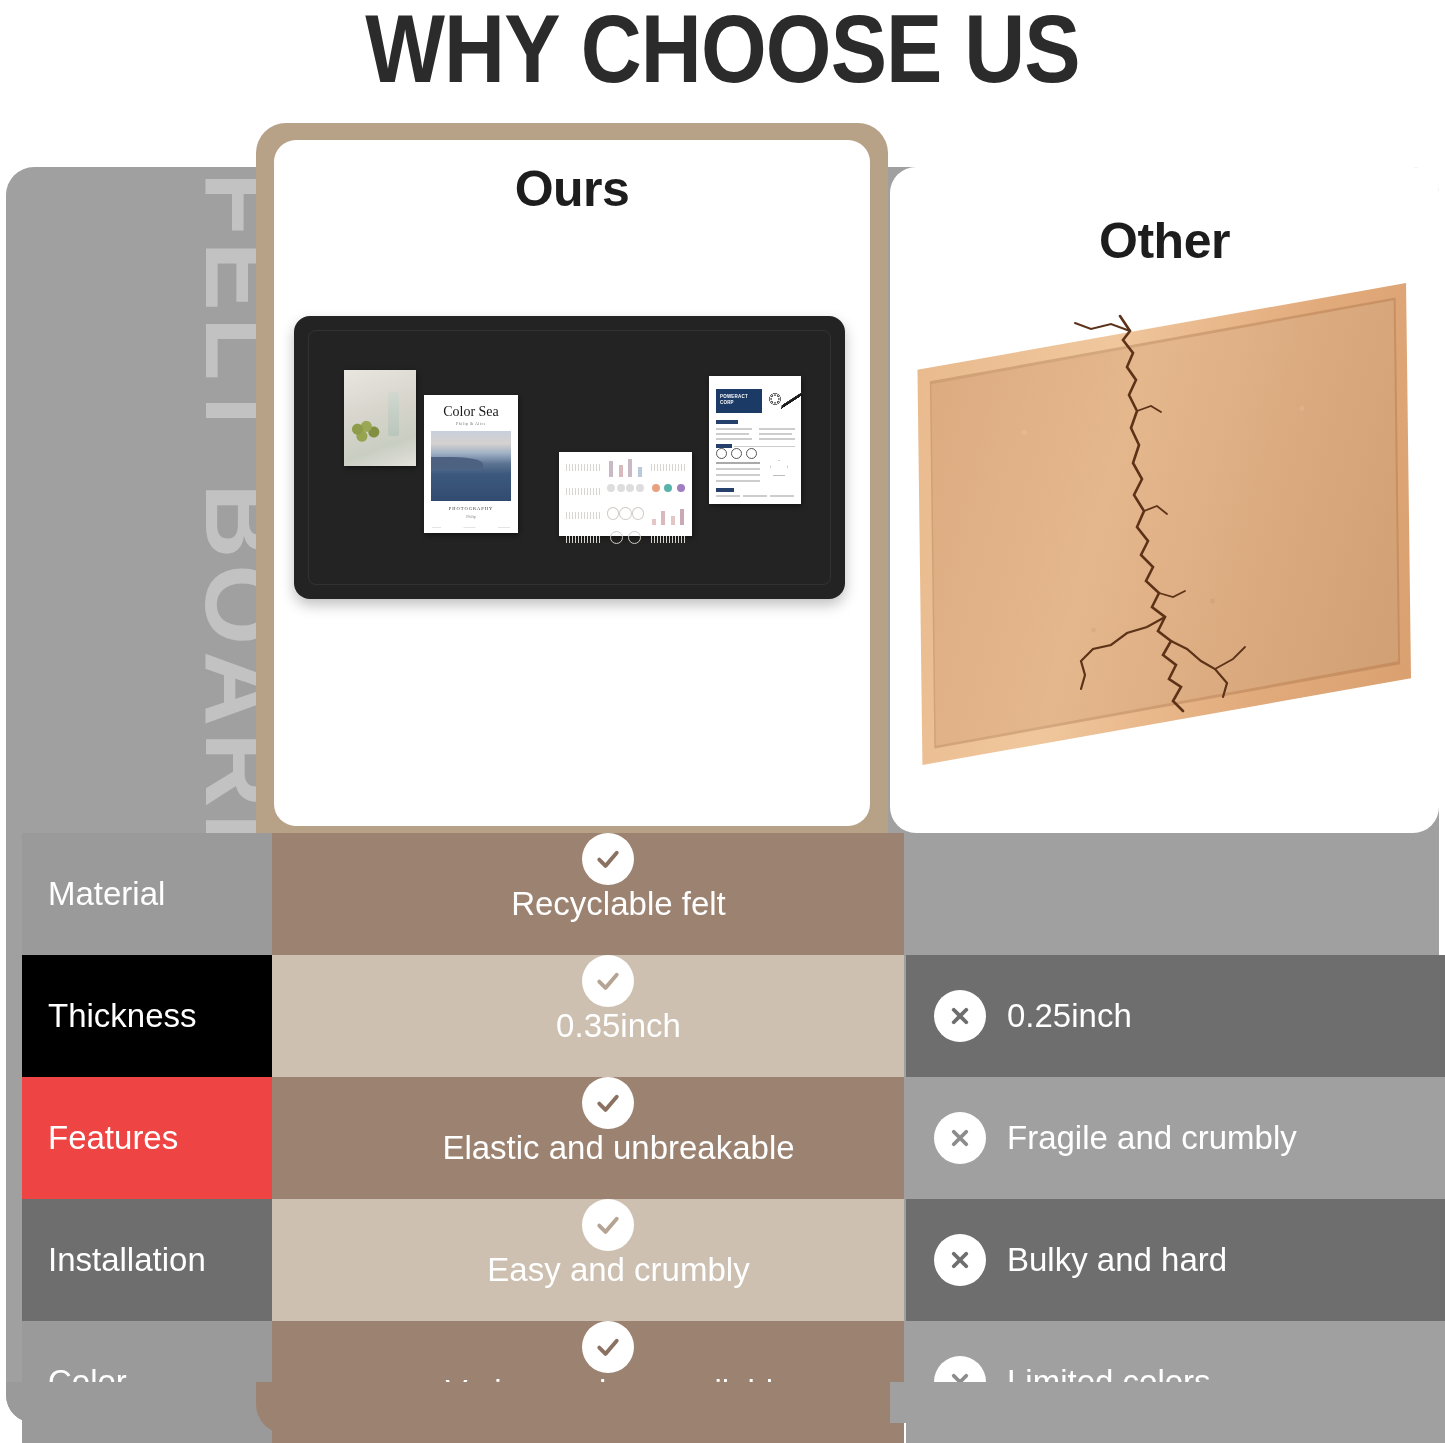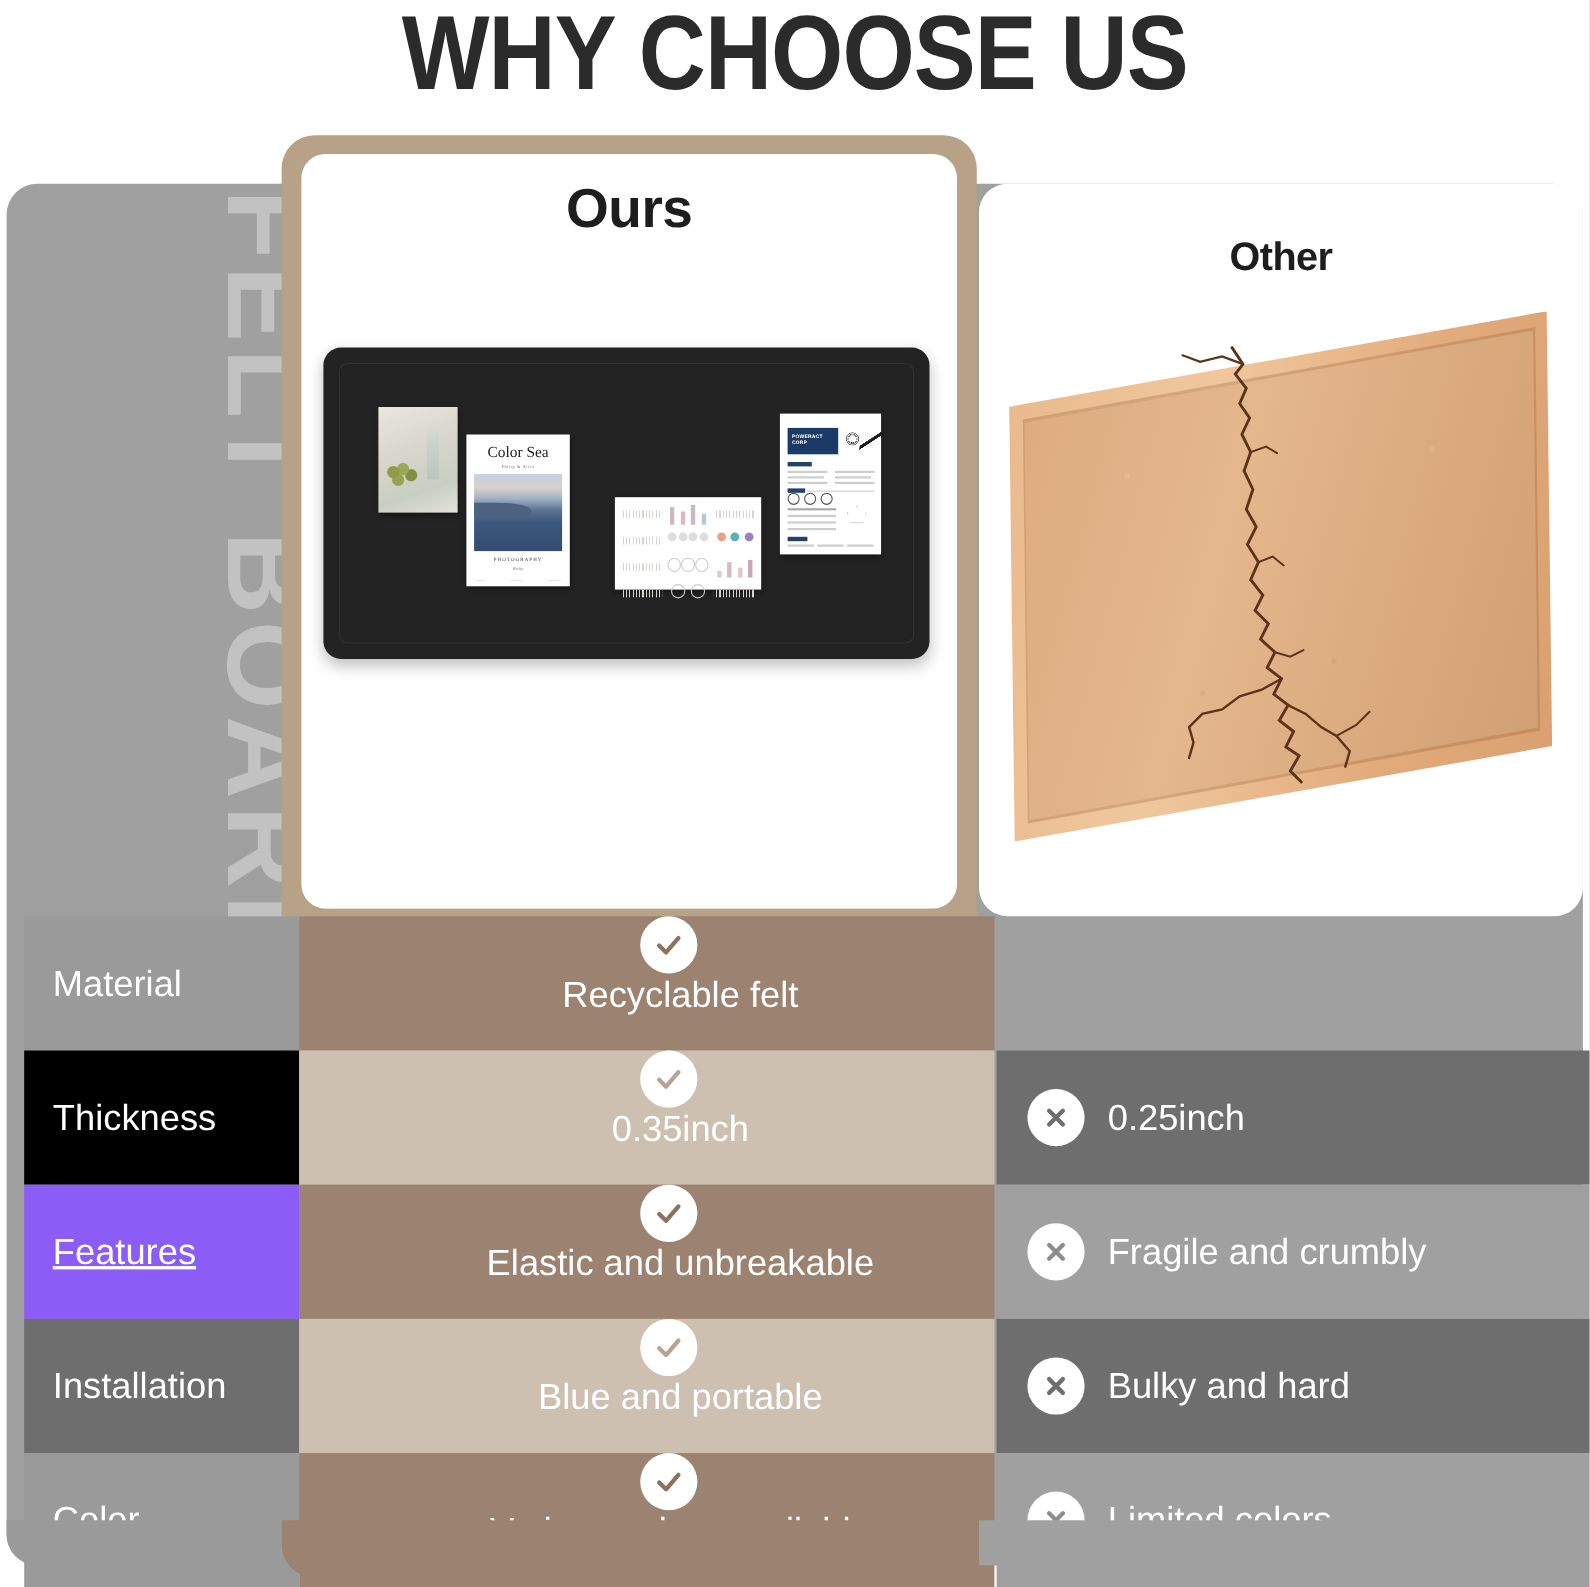--- a/index.html
+++ b/index.html
@@ -41,21 +41,21 @@
   #ours-card-white{
     position:absolute;left:274px;top:140px;width:596px;height:686px;
     background:#ffffff;border-radius:22px;
   }
   #ours-header{
     position:absolute;left:274px;top:160px;width:596px;text-align:center;
     font-size:50px;font-weight:bold;color:#1d1d1d;letter-spacing:-0.5px;
   }
   #other-header{
     position:absolute;left:890px;top:212px;width:549px;text-align:center;
-    font-size:36px;font-weight:bold;color:#1d1d1d;letter-spacing:-0.5px;
+    font-size:50px;font-weight:bold;color:#1d1d1d;letter-spacing:-0.5px;
   }
 
   
   #felt-board{
     position:absolute;left:294px;top:316px;width:551px;height:283px;
     background:#232323;border-radius:16px;
     box-shadow:0 6px 14px rgba(0,0,0,0.25);
   }
   #felt-board::after{
     content:"";position:absolute;left:14px;top:14px;right:14px;bottom:14px;
@@ -389,21 +389,21 @@
     <span class="mark">
       <svg width="30" height="30" viewBox="0 0 24 24">
           <path d="M7 7 L17 17 M17 7 L7 17" fill="none" stroke="#6e6e6e" stroke-width="3.1" stroke-linecap="round"></path>
         </svg>
     </span>
     <span class="txt">0.25inch</span>
   </div>
 </div>
 
 <div class="trow" style="top:1077px;">
-  <div class="tlabel" style="background:#8b5cf6;text-decoration:underline;">
+  <div class="tlabel" style="background:#ef4444;">
       <span>Features</span>
     </div>
   <div class="tours" style="background:#9c8270;">
     <span class="mark">
       <svg width="30" height="30" viewBox="0 0 24 24">
           <path d="M5 12.5 L10 17.5 L19 7" fill="none" stroke="#8a7161" stroke-width="3.1" stroke-linecap="round" stroke-linejoin="round"></path>
         </svg>
     </span>
     <span class="txt">Elastic and unbreakable</span>
   </div>
@@ -420,21 +420,21 @@
 <div class="trow" style="top:1199px;">
   <div class="tlabel" style="background:#6e6e6e;">
       <span>Installation</span>
     </div>
   <div class="tours" style="background:#cdc0b1;">
     <span class="mark">
       <svg width="30" height="30" viewBox="0 0 24 24">
           <path d="M5 12.5 L10 17.5 L19 7" fill="none" stroke="#b5a494" stroke-width="3.1" stroke-linecap="round" stroke-linejoin="round"></path>
         </svg>
     </span>
-    <span class="txt">Blue and portable</span>
+    <span class="txt">Easy and crumbly</span>
   </div>
   <div class="tother" style="background:#6e6e6e;">
     <span class="mark">
       <svg width="30" height="30" viewBox="0 0 24 24">
           <path d="M7 7 L17 17 M17 7 L7 17" fill="none" stroke="#6e6e6e" stroke-width="3.1" stroke-linecap="round"></path>
         </svg>
     </span>
     <span class="txt">Bulky and hard</span>
   </div>
 </div>

